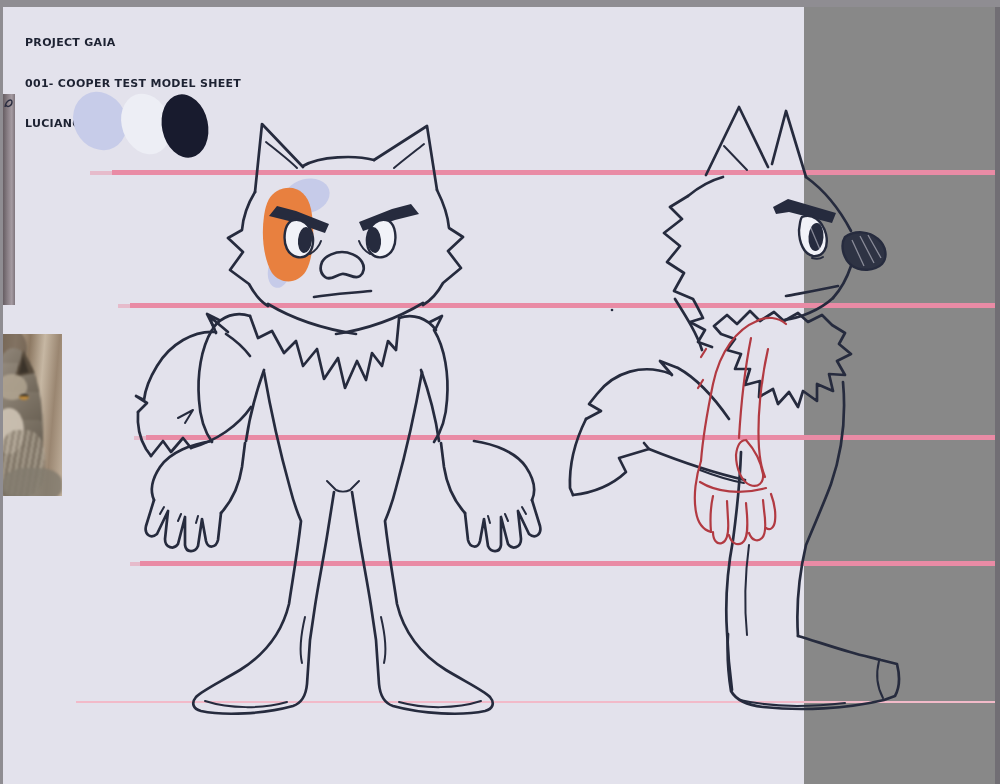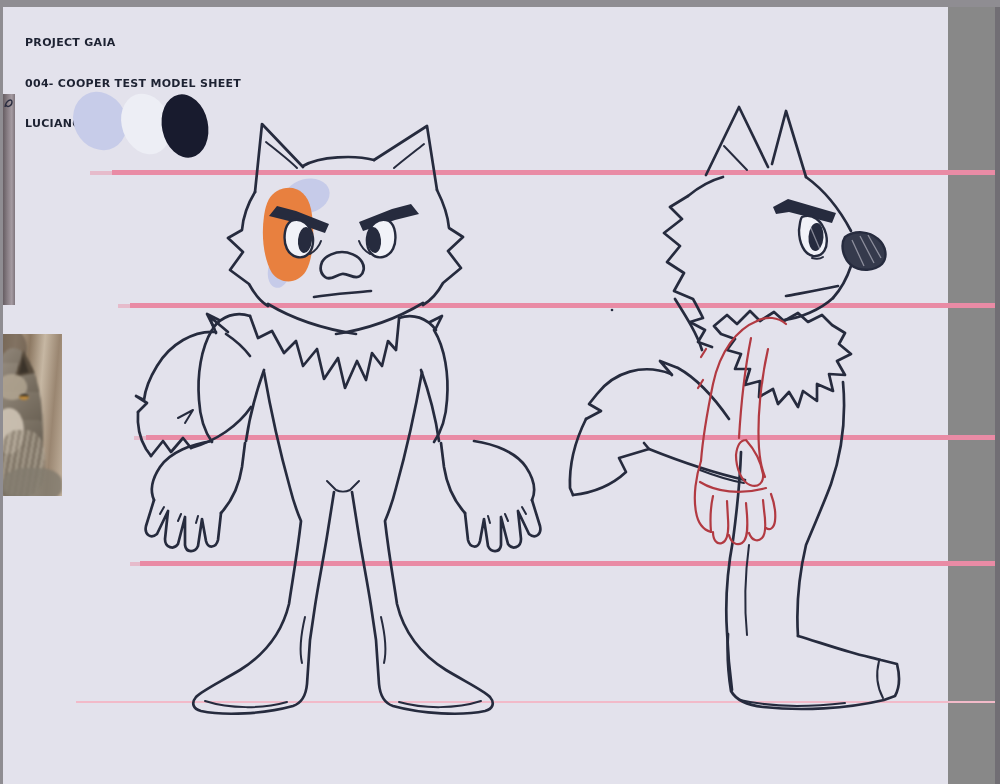--- a/index.html
+++ b/index.html
@@ -4,21 +4,21 @@
 <style>
   :root{
     --canvas-bg:#e3e2ec; --frame-gray:#8f8d92; --frame-gray-dark:#716e74;
     --line-art:#262b3e; --guide-pink:#e98ba5; --guide-pink-light:#f2bac9;
     --patch-orange:#e8803f; --patch-lavender:#c6cbe9; --sketch-red:#b23a42;
     --ink-text:#1d2232; --eye-white:#f1f2f8;
     --swatch-1:#c7cce9; --swatch-2:#edeef5; --swatch-3:#181b2e;
   }
   *{margin:0;padding:0;box-sizing:border-box}
   html,body{width:1000px;height:784px;overflow:hidden;background:#888}
-  .stage{position:relative;width:948px;height:784px;background:var(--canvas-bg);
+  .stage{position:relative;width:804px;height:784px;background:var(--canvas-bg);
     font-family:"DejaVu Sans", "Liberation Sans", sans-serif;text-decoration:underline;}
   .frame-top{position:absolute;left:0;top:0;width:1000px;height:7px;background:var(--frame-gray)}
   .frame-left{position:absolute;left:0;top:0;width:3px;height:784px;background:var(--frame-gray)}
   .frame-right{position:absolute;left:995px;top:7px;width:5px;height:777px;background:var(--frame-gray-dark)}
 
   .title-block{position:absolute;left:25px;top:9px;color:var(--ink-text);
     font-size:11px;font-weight:bold;letter-spacing:.3px;line-height:13.5px;white-space:pre}
 
   .art{position:absolute;left:0;top:0;width:1000px;height:784px}
   .ink{stroke:var(--line-art);fill:none;stroke-width:2.7;stroke-linecap:round;stroke-linejoin:round}
@@ -57,21 +57,21 @@
     background:repeating-linear-gradient(100deg,#9a8f80 0 2px,#7a6f60 2px 4px,#b3a998 4px 6px)}
   .wp-bottom{left:0;top:134px;width:100%;height:34px;background:#837b6e;border-radius:40%;opacity:.85}
 </style>
 </head>
 <body>
 
 <div class="stage">
 
   <div class="title-block">
     <div>PROJECT GAIA</div>
-    <div>004- COOPER TEST MODEL SHEET</div>
+    <div>001- COOPER TEST MODEL SHEET</div>
     <div>LUCIANO ANDRADE</div>
   </div>
 
   <div class="ref-strip">
     <svg width="13" height="30">
       <path d="M3,13 C4,6 10,4 10,8 C10,12 5,14 4,11" stroke="#2a2d40" stroke-width="1.4" fill="none"></path>
     </svg>
   </div>
 
   <div class="wolf-photo">

